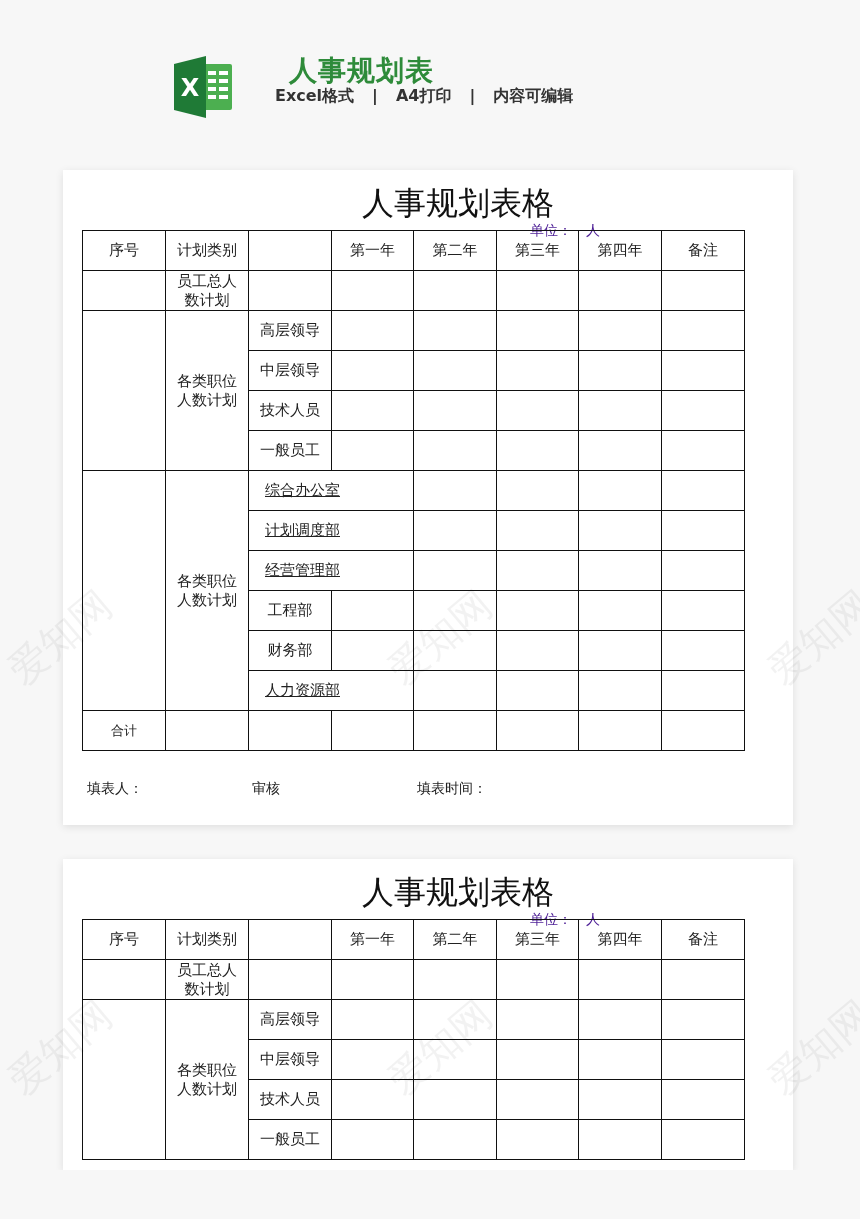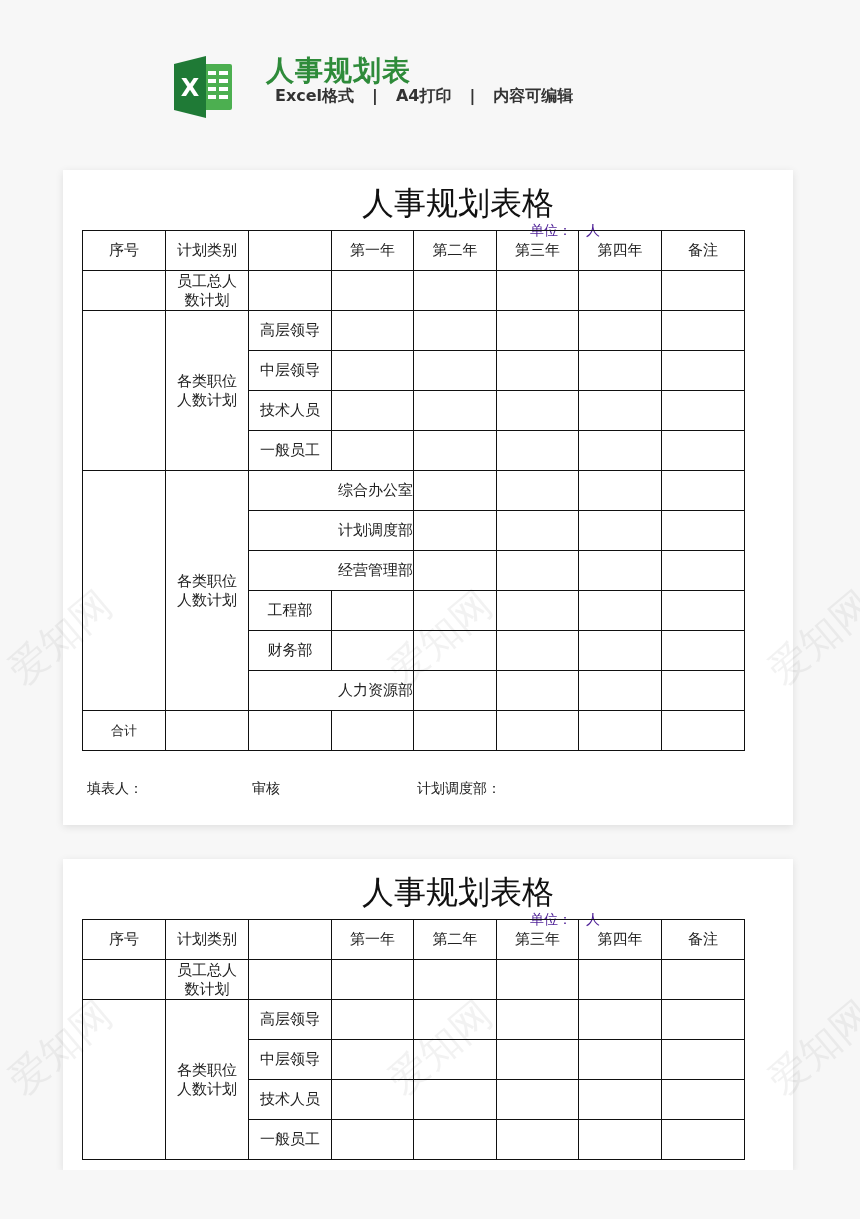--- a/index.html
+++ b/index.html
@@ -1,31 +1,31 @@
 <!DOCTYPE html>
 <html><head>
 <meta charset="utf-8">
 <style>
   html,body{margin:0;padding:0;}
   body{width:860px;height:1219px;background:#f7f7f7;position:relative;overflow:hidden;font-family:"DejaVu Sans",sans-serif;}
   .header{position:absolute;left:0;top:0;width:860px;height:150px;}
   .logo{position:absolute;left:172px;top:56px;width:62px;height:62px;}
-  .title{position:absolute;left:266px;top:52px;font-size:28px;font-weight:bold;color:#2e8b3a;letter-spacing:1px;font-family:"DejaVu Sans",sans-serif;}
+  .title{position:absolute;left:289px;top:52px;font-size:28px;font-weight:bold;color:#2e8b3a;letter-spacing:1px;font-family:"DejaVu Sans",sans-serif;}
   .subtitle{position:absolute;left:275px;top:86px;font-size:16px;font-weight:bold;color:#333;display:flex;gap:0;}
   .subtitle span{white-space:pre;}
   .card{position:absolute;left:63px;width:730px;background:#fff;box-shadow:0 2px 8px rgba(0,0,0,0.10);}
   .card1{top:170px;height:655px;}
   .card2{top:859px;height:311px;overflow:hidden;}
   .bottom-fill{position:absolute;left:0;top:1170px;width:860px;height:49px;background:#f7f7f7;}
   .doc-title{position:absolute;left:0;width:790px;text-align:center;top:12px;font-size:32px;font-family:"DejaVu Serif",serif;color:#111;}
   .unit{position:absolute;left:467px;top:52px;font-size:14px;font-family:"DejaVu Serif",serif;color:#4c1d95;}
   .unit .v{margin-left:14px;}
   table.grid{position:absolute;left:19px;top:60px;border-collapse:collapse;table-layout:fixed;width:662px;}
   table.grid td{border:1.6px solid #111;height:39px;padding:0;text-align:center;vertical-align:middle;font-family:"DejaVu Serif",serif;font-size:15px;color:#222;line-height:19px;}
-  table.grid td.left{text-align:right;padding-left:8px;}
+  table.grid td.left{text-align:left;padding-left:16px;text-decoration:underline;}
   .footer{position:absolute;top:610px;left:24px;font-family:"DejaVu Serif",serif;font-size:14px;color:#222;width:700px;}
   .footer span{position:absolute;top:0;}
   .wm{position:absolute;font-size:40px;color:rgba(0,0,0,0.05);transform:rotate(-40deg);font-family:"DejaVu Sans",sans-serif;pointer-events:none;white-space:nowrap;}
 </style>
 </head>
 <body>
 
 <div class="header">
   <svg class="logo" viewBox="0 0 62 62">
     <rect x="22" y="8" width="38" height="46" rx="2" fill="#4caf50"></rect>
@@ -175,21 +175,21 @@
           <td></td>
           <td></td>
           <td></td>
           <td></td>
     </tr>
   </tbody>
     </table>
   <div class="footer">
     <span style="left:0">填表人：</span>
     <span style="left:165px">审核</span>
-    <span style="left:330px">计划调度部：</span>
+    <span style="left:330px">填表时间：</span>
   </div>
 </div>
 
 <div class="card card2">
   <div class="doc-title">人事规划表格</div>
   <div class="unit"><span>单位：</span><span class="v">人</span></div>
   <table class="grid">
     <colgroup>
         <col style="width:83px">
         <col style="width:83px">

